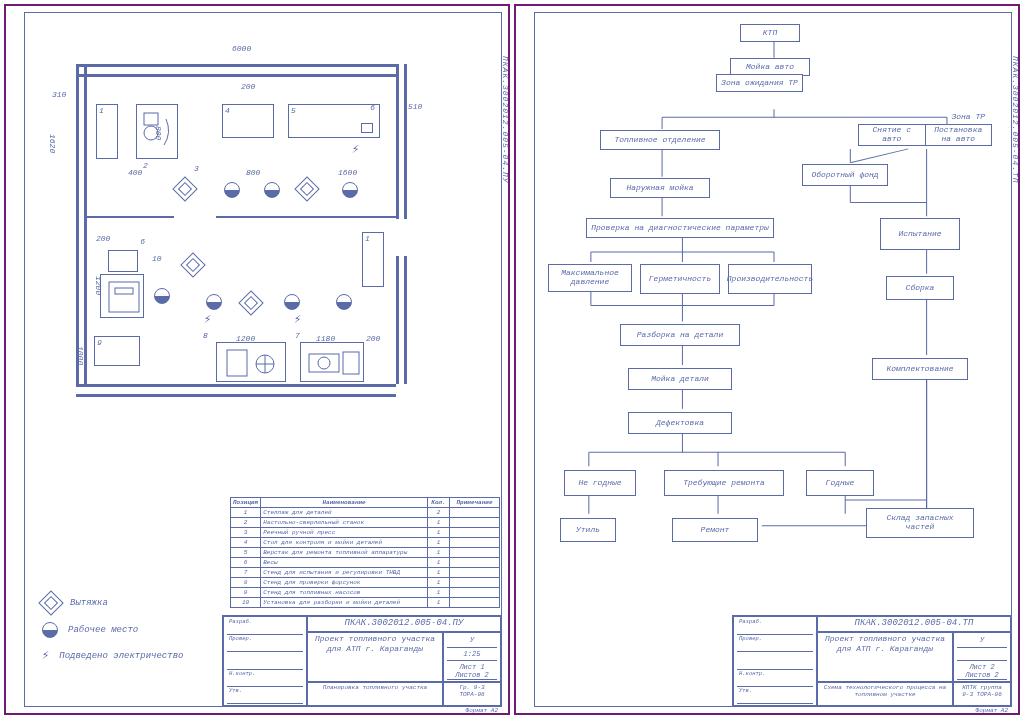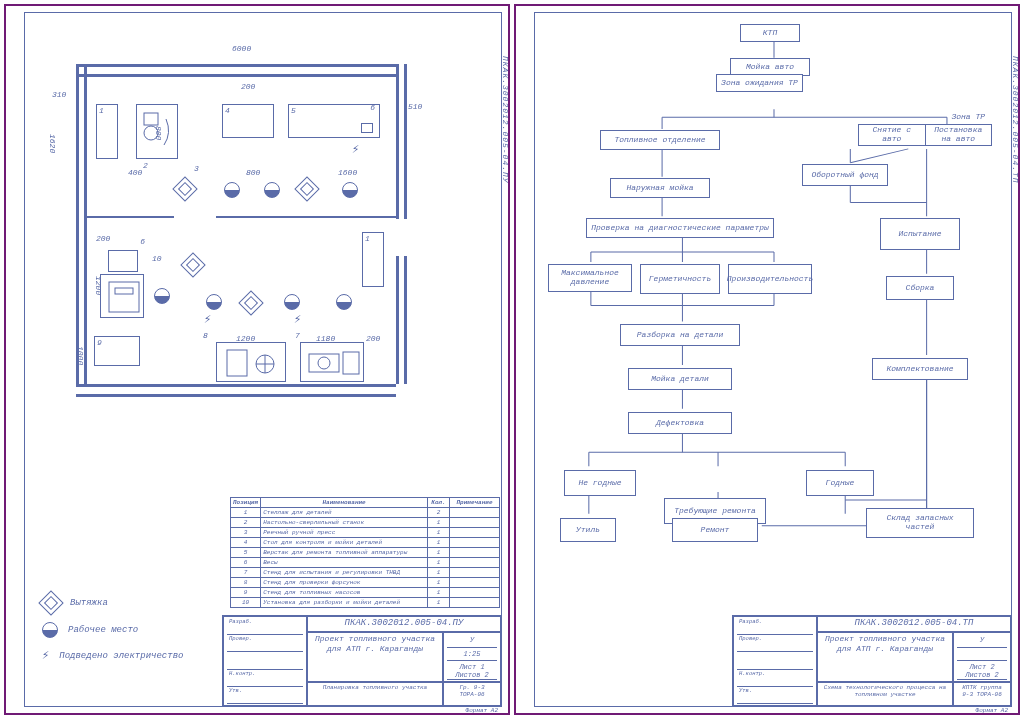--- a/index.html
+++ b/index.html
@@ -426,21 +426,21 @@
     <div class="box" style="top:246px; left:100px; width:80px; height:30px;">Герметичность</div>
     <div class="box" style="top:246px; left:188px; width:84px; height:30px;">Производительность</div>
     <div class="box" style="top:258px; left:346px; width:68px; height:24px;">Сборка</div>
 
     <div class="box" style="top:306px; left:80px; width:120px; height:22px;">Разборка на детали</div>
     <div class="box" style="top:350px; left:88px; width:104px; height:22px;">Мойка детали</div>
     <div class="box" style="top:340px; left:332px; width:96px; height:22px;">Комплектование</div>
     <div class="box" style="top:394px; left:88px; width:104px; height:22px;">Дефектовка</div>
 
     <div class="box" style="top:452px; left:12px; width:72px; height:26px;margin-left:12px;">Не годные</div>
-    <div class="box" style="top:480px; left:124px; width:102px; height:26px;">Требующие ремонта</div>
+    <div class="box" style="top:452px; left:124px; width:120px; height:26px;">Требующие ремонта</div>
     <div class="box" style="top:452px; left:266px; width:68px; height:26px;">Годные</div>
 
     <div class="box" style="top:500px; left:20px; width:56px; height:24px;">Утиль</div>
     <div class="box" style="top:500px; left:132px; width:86px; height:24px;">Ремонт</div>
     <div class="box" style="top:490px; left:326px; width:108px; height:30px;">Склад запасных частей</div>
   </div>
 
   <div class="titleblock">
     <div class="tb-sign" id="sign-right">
         <div>Разраб.</div>

